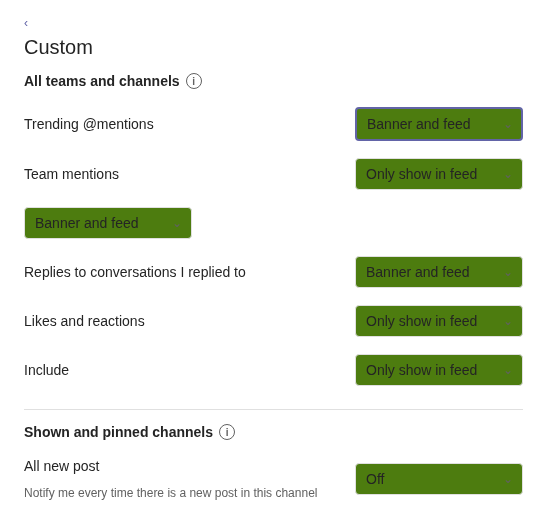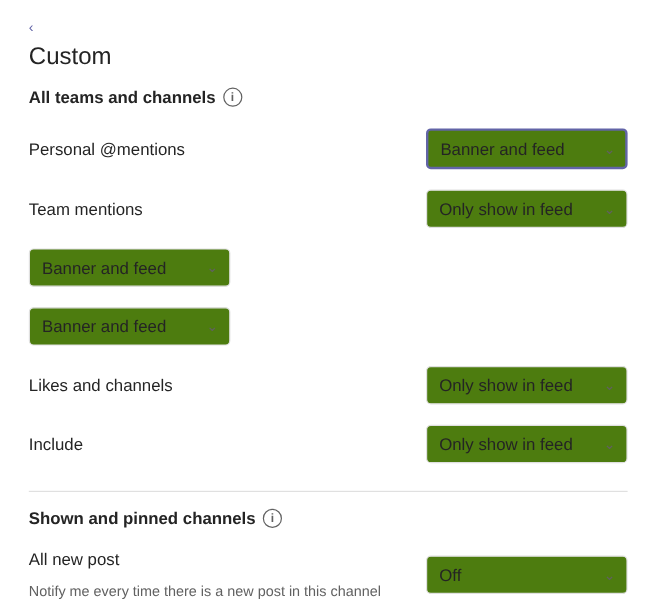--- a/index.html
+++ b/index.html
@@ -130,21 +130,21 @@
 
   <div class="page-title">Custom</div>
 
   <div class="section-header">
     <span>All teams and channels</span>
     <span class="info-icon">i</span>
   </div>
 
   <div class="settings-row">
     <div class="row-left">
-      <div class="row-label">Personal @mentions</div>
+      <div class="row-label">Trending @mentions</div>
     </div>
     <div class="select-wrapper active">
       <select>
         <option value="banner-and-feed" selected="">Banner and feed</option>
         <option value="only-show-in-feed">Only show in feed</option>
         <option value="off">Off</option>
       </select>
       <span class="chevron-icon">⌄</span>
     </div>
   </div>
@@ -168,33 +168,36 @@
       <select>
         <option value="banner-and-feed" selected="">Banner and feed</option>
         <option value="only-show-in-feed">Only show in feed</option>
         <option value="off">Off</option>
       </select>
       <span class="chevron-icon">⌄</span>
     </div>
   </div>
 
   <div class="settings-row">
+    <div class="row-left">
+      <div class="row-label">Replies to conversations I replied to</div>
+    </div>
     <div class="select-wrapper">
       <select>
         <option value="banner-and-feed" selected="">Banner and feed</option>
         <option value="only-show-in-feed">Only show in feed</option>
         <option value="off">Off</option>
       </select>
       <span class="chevron-icon">⌄</span>
     </div>
   </div>
 
   <div class="settings-row">
     <div class="row-left">
-      <div class="row-label">Likes and channels</div>
+      <div class="row-label">Likes and reactions</div>
     </div>
     <div class="select-wrapper">
       <select>
         <option value="banner-and-feed">Banner and feed</option>
         <option value="only-show-in-feed" selected="">Only show in feed</option>
         <option value="off">Off</option>
       </select>
       <span class="chevron-icon">⌄</span>
     </div>
   </div>

